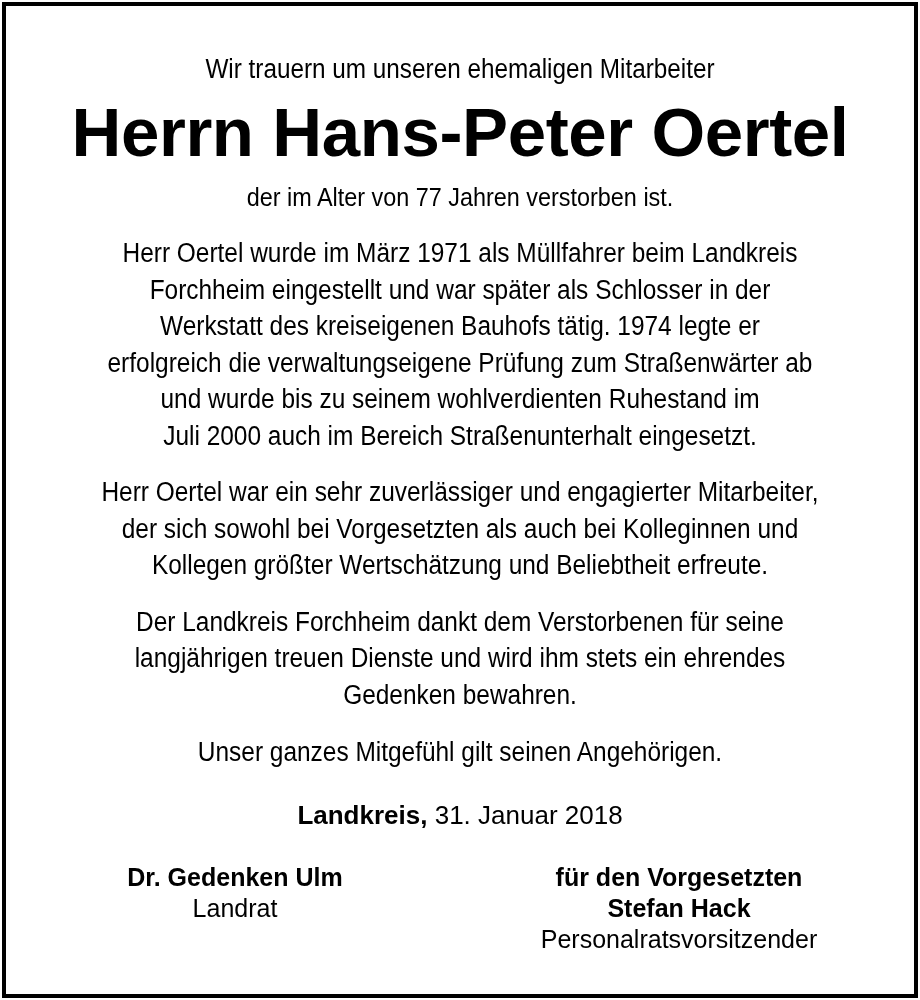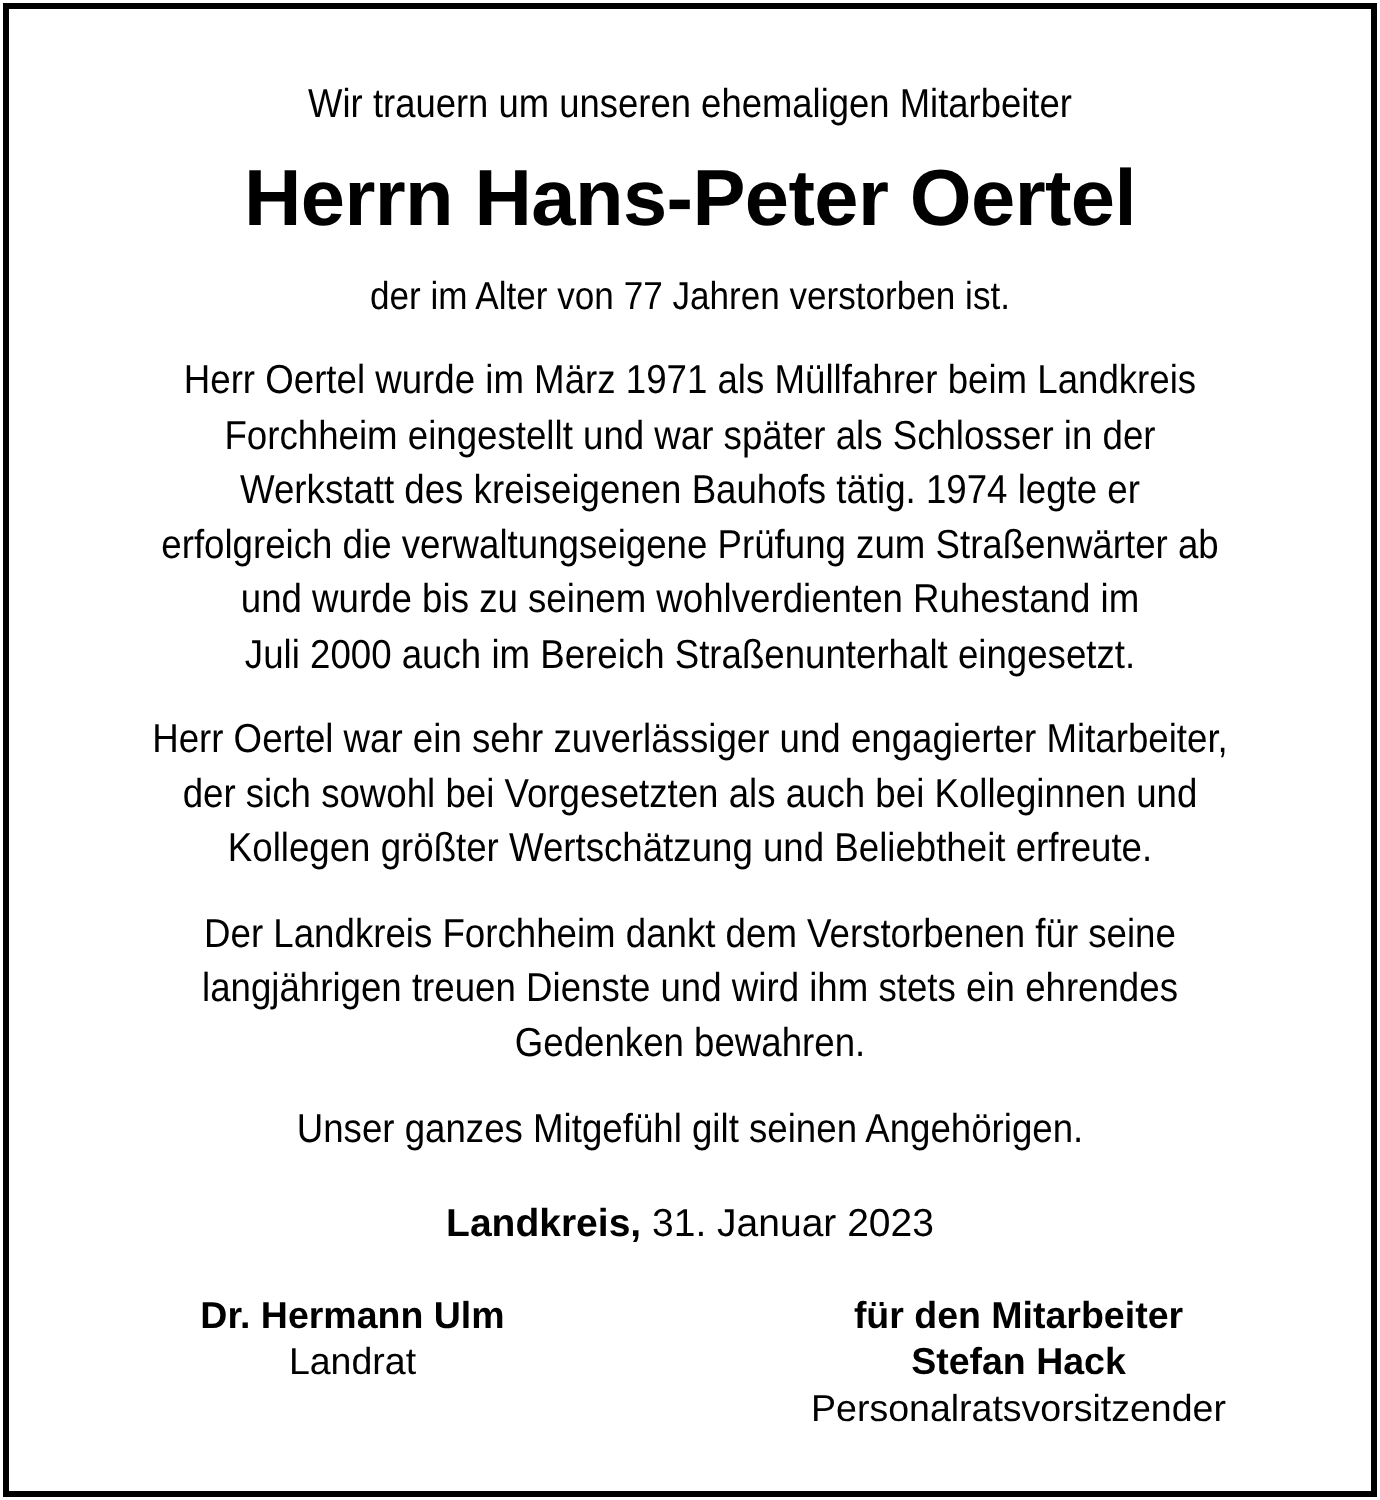--- a/index.html
+++ b/index.html
@@ -56,21 +56,21 @@
   .subtitle {
     font-size: 27px;
     line-height: 34px;
     font-weight: 400;
     margin: 16px 0 0 0;
     transform: scaleX(0.90);
     transform-origin: center center;
   }
 
   .deceased-name {
-    font-size: 53px;
+    font-size: 69px;
     line-height: 60px;
     font-weight: 700;
     letter-spacing: -0.4px;
     margin: 17px 0 0 0;
     white-space: nowrap;
   }
 
   .age-line {
     font-size: 26px;
     line-height: 32px;
@@ -181,32 +181,32 @@
 Kollegen größter Wertschätzung und Beliebtheit erfreute.</p>
 
         <p class="para">Der Landkreis Forchheim dankt dem Verstorbenen für seine
 langjährigen treuen Dienste und wird ihm stets ein ehrendes
 Gedenken bewahren.</p>
       </div>
 
       <p class="sympathy">Unser ganzes Mitgefühl gilt seinen Angehörigen.</p>
 
       <p class="dateline">
-        <span class="place">Landkreis,</span><span class="date"> 31. Januar 2023</span>
+        <span class="place">Landkreis,</span><span class="date"> 31. Januar 2018</span>
       </p>
 
       <div class="signatures">
 
         <div class="sig-col left">
-          <div class="sig-person">Dr. Hermann Ulm</div>
+          <div class="sig-person">Dr. Gedenken Ulm</div>
           <div class="sig-role">Landrat</div>
         </div>
 
         <div class="sig-col right">
-          <div class="sig-org">für den Mitarbeiter</div>
+          <div class="sig-org">für den Vorgesetzten</div>
           <div class="sig-person">Stefan Hack</div>
           <div class="sig-role">Personalratsvorsitzender</div>
         </div>
 
       </div>
 
     </div>
   </div>
 </div>
 

